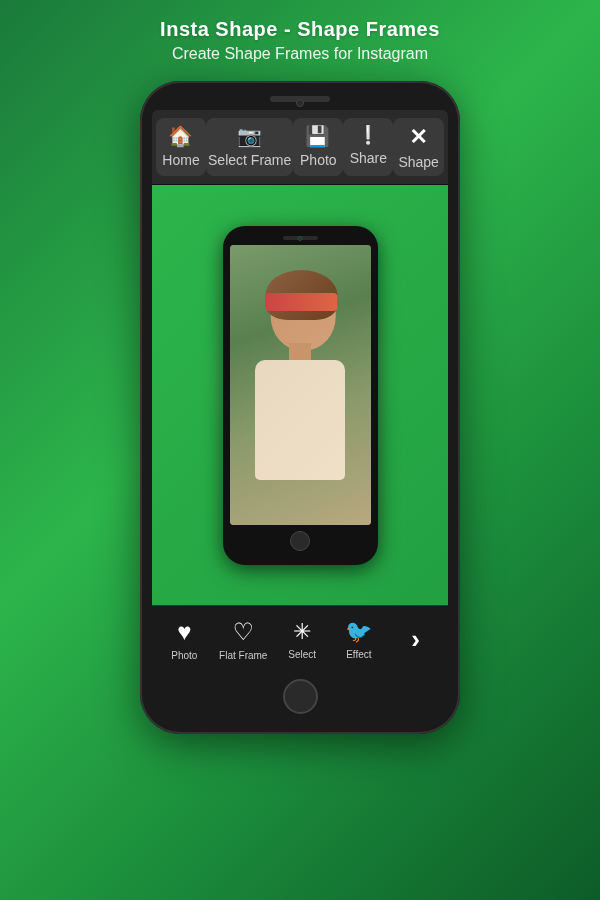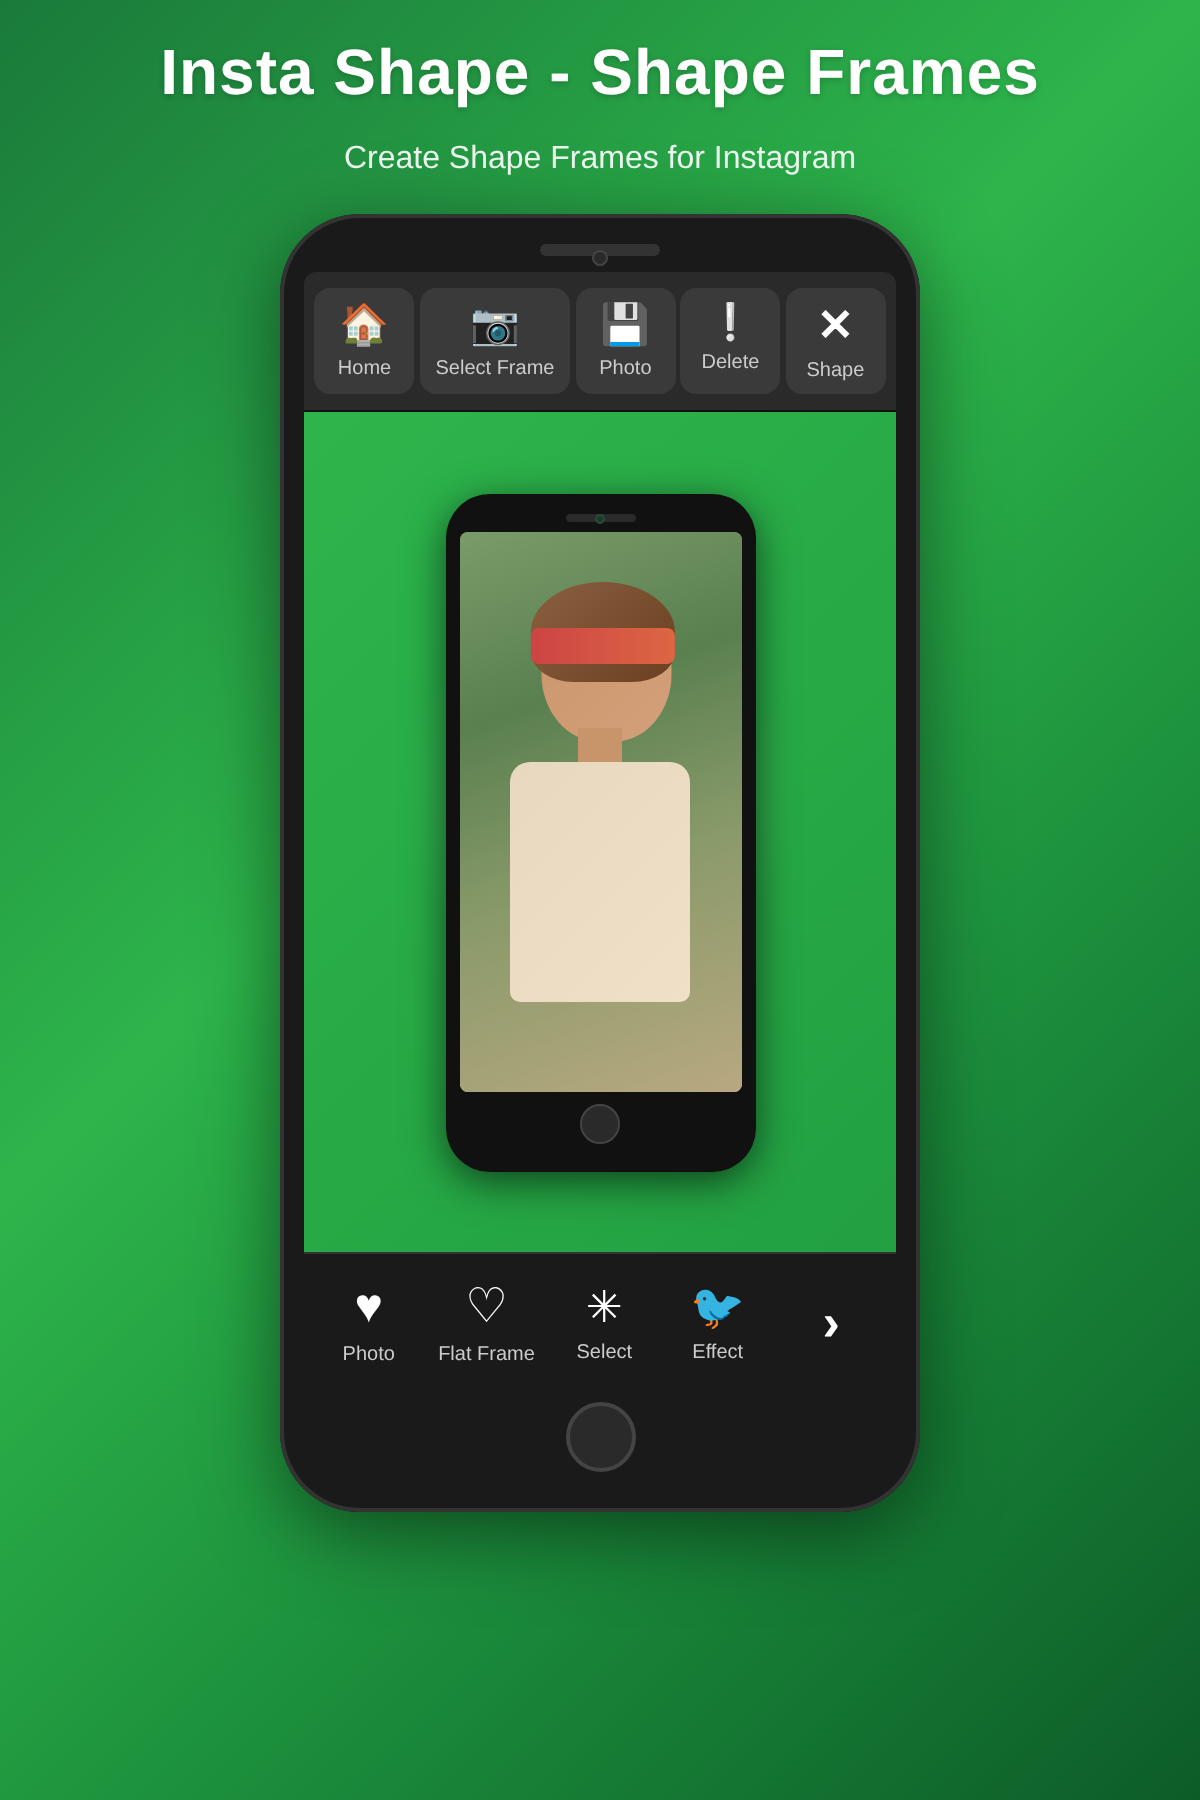--- a/index.html
+++ b/index.html
@@ -16,32 +16,32 @@
       position: relative;
     }
 
     .header-text {
       padding: 18px 20px 8px;
       text-align: center;
       z-index: 2;
     }
 
     .header-title {
-      font-size: 32px;
+      font-size: 20px;
       font-weight: 900;
       color: #ffffff;
       letter-spacing: 0.5px;
       text-shadow: 0 1px 3px rgba(0,0,0,0.2);
     }
 
     .header-subtitle {
       font-size: 16px;
       color: rgba(255,255,255,0.9);
       font-weight: 400;
-      margin-top: 16px;
+      margin-top: 4px;
     }
 
     
     .phone-wrapper {
       position: relative;
       width: 340px;
       margin-top: 10px;
       flex: 1;
       display: flex;
       flex-direction: column;
@@ -103,21 +103,21 @@
       background: #3a3a3a;
       min-width: 50px;
     }
 
     .toolbar-icon {
       font-size: 20px;
       color: #ffffff;
     }
 
     .toolbar-label {
-      font-size: 10px;
+      font-size: 14px;
       color: #cccccc;
       white-space: nowrap;
     }
 
     
     .photo-area {
       width: 100%;
       background: linear-gradient(135deg, #2db54b, #22a042);
       display: flex;
       align-items: center;
@@ -333,21 +333,21 @@
         <div class="toolbar-btn">
           <span class="toolbar-icon">📷</span>
           <span class="toolbar-label">Select Frame</span>
         </div>
         <div class="toolbar-btn">
           <span class="toolbar-icon">💾</span>
           <span class="toolbar-label">Photo</span>
         </div>
         <div class="toolbar-btn">
           <span class="toolbar-icon" style="font-size:18px;">❕</span>
-          <span class="toolbar-label">Delete</span>
+          <span class="toolbar-label">Share</span>
         </div>
         <div class="toolbar-btn">
           <span class="toolbar-icon" style="font-size:22px; font-weight:bold;">✕</span>
           <span class="toolbar-label">Shape</span>
         </div>
       </div>
 
       <div class="photo-area">
         <div class="phone-glow"></div>
 

